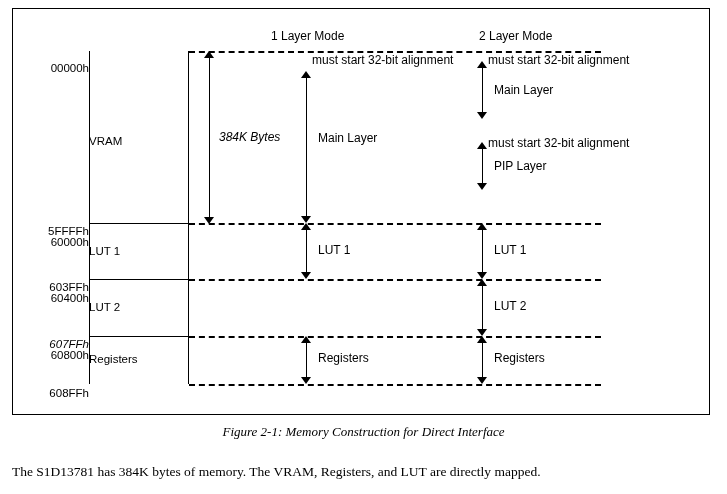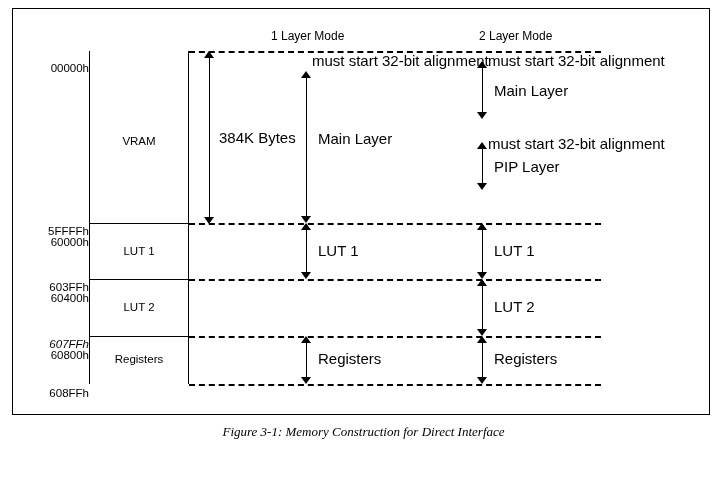--- a/index.html
+++ b/index.html
@@ -30,21 +30,21 @@
     width: 698px;
     height: 407px;
     border: 1.5px solid #000;
     box-sizing: border-box;
     background: #fff;
   }
 
   
   .lbl {
     position: absolute;
-    font-size: 15px;
+    font-size: 12px;
     line-height: 13px;
     white-space: nowrap;
     color: #000;
   }
   .addr {
     position: absolute;
     font-size: 11.5px;
     line-height: 12px;
     white-space: nowrap;
     text-align: right;
@@ -67,21 +67,20 @@
     position: absolute;
     left: 88px;
     width: 100px;
     height: 0;
     border-top: 1.4px solid #000;
   }
   .mem-seg-label {
     position: absolute;
     left: 88px;
     width: 100px;
-    text-align: center;
     font-size: 11.5px;
     color: #000;
     white-space: nowrap;
   }
 
   
   .dash-line {
     position: absolute;
     height: 0;
     border-top: 2.2px dashed #000;
@@ -185,21 +184,21 @@
     <div class="dash-line" style="left:176px; top:214px; width:412px;"></div>
     <div class="dash-line" style="left:176px; top:270px; width:412px;"></div>
     <div class="dash-line" style="left:176px; top:327px; width:412px;"></div>
     <div class="dash-line" style="left:176px; top:375px; width:412px;"></div>
 
     <div class="arrow" style="left:191px; top:42px; height:173px;">
       <div class="head-up"></div>
         <div class="shaft"></div>
         <div class="head-dn"></div>
     </div>
-    <div class="lbl" style="left:206px; top:122px;">384K Bytes</div>
+    <div class="lbl" style="left:206px; top:122px;font-style:italic;">384K Bytes</div>
 
     <div class="lbl" style="left:299px; top:45px;">must start 32-bit alignment</div>
 
     <div class="arrow" style="left:288px; top:62px; height:152px;">
       <div class="head-up"></div>
         <div class="shaft"></div>
         <div class="head-dn"></div>
     </div>
     <div class="lbl" style="left:305px; top:123px;">Main Layer</div>
 
@@ -251,16 +250,17 @@
 
     <div class="arrow" style="left:464px; top:327px; height:48px;">
       <div class="head-up"></div>
         <div class="shaft"></div>
         <div class="head-dn"></div>
     </div>
     <div class="lbl" style="left:481px; top:343px;">Registers</div>
 
   </div>
 
-  <div class="caption">Figure 3-1: Memory Construction for Direct Interface</div>
-
+  <div class="caption">Figure 2-1: Memory Construction for Direct Interface</div>
+
+  <div class="body-text">The S1D13781 has 384K bytes of memory. The VRAM, Registers, and LUT are directly mapped.</div>
 
 </div>
 
 </body></html>

